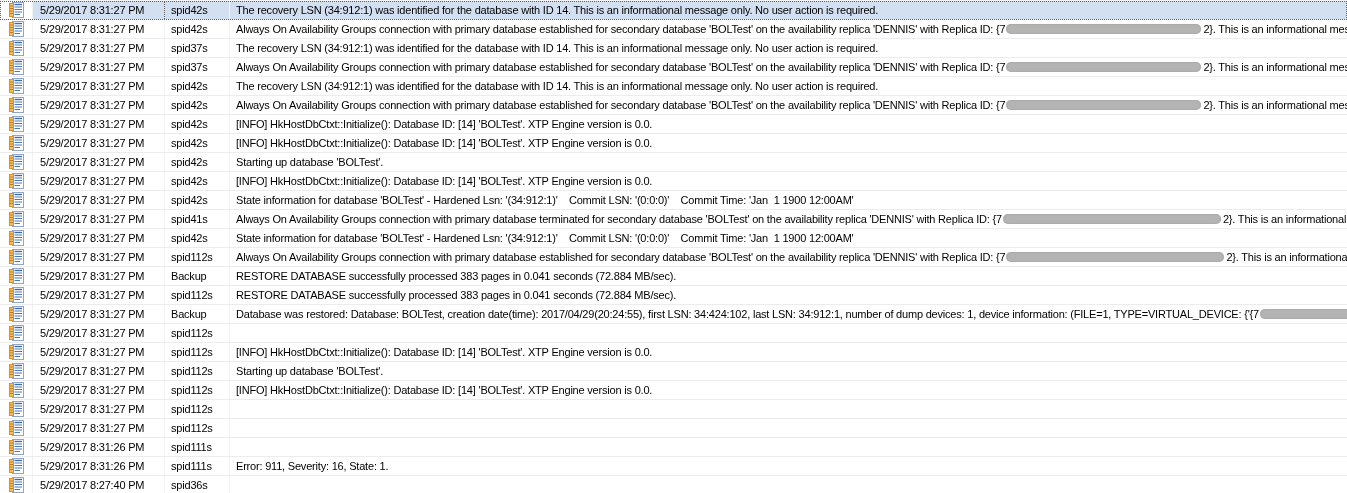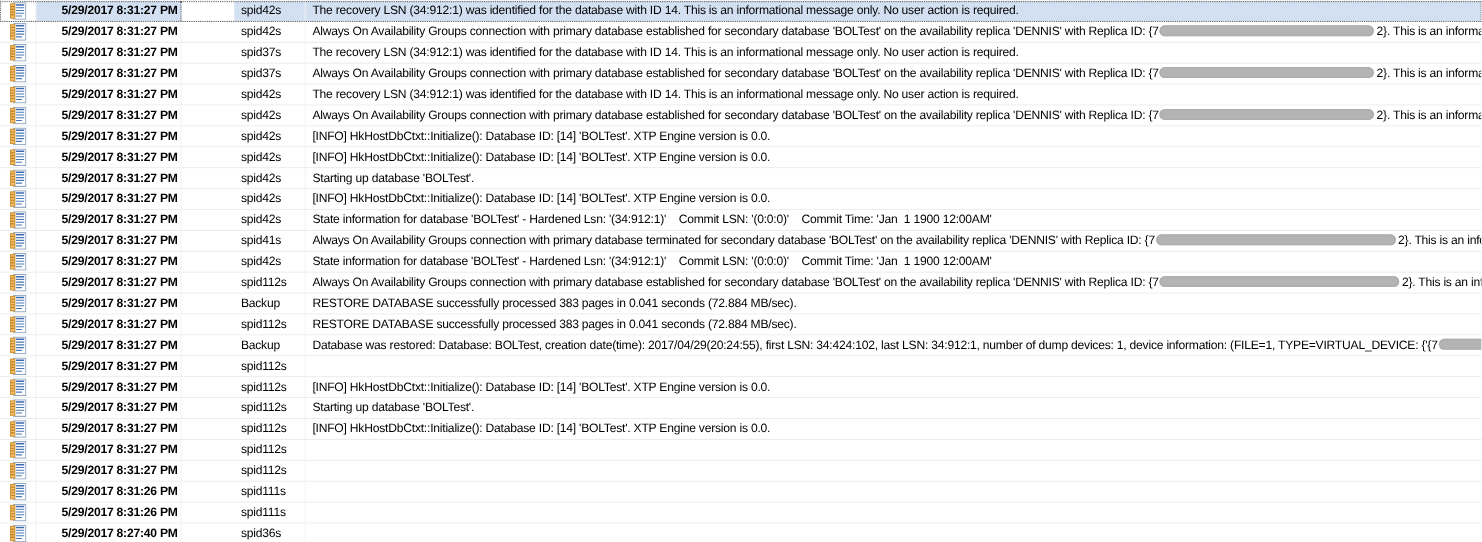--- a/index.html
+++ b/index.html
@@ -4,22 +4,22 @@
 <style>
   html,body{margin:0;padding:0;background:#fff;}
   .viewer{
     width:1347px;height:493px;overflow:hidden;background:#ffffff;
     font-family:"Liberation Sans",sans-serif;font-size:11px;color:#000;
     letter-spacing:-0.2px;position:relative;border-top:1px solid #f5f5f5;
   }
   .row{display:flex;height:19px;box-sizing:border-box;border-bottom:1px solid #ececec;background:#fff;}
   .c{box-sizing:border-box;line-height:18px;white-space:pre;overflow:hidden;flex:0 0 auto;}
   .c-icon{width:33px;display:flex;align-items:center;justify-content:center;border-right:1px solid #f3f3f3;}
-  .c-time{width:132px;padding-left:23px;border-right:1px solid #f3f3f3;font-weight:bold;}
-  .c-src{width:65px;padding-left:6px;border-right:1px solid #f3f3f3;margin-left:48px;}
+  .c-time{width:132px;padding-left:7px;border-right:1px solid #f3f3f3;}
+  .c-src{width:65px;padding-left:6px;border-right:1px solid #f3f3f3;}
   .c-msg{flex:1 1 auto;min-width:0;padding-left:6px;}
   .sel{outline:1px dotted #606060;outline-offset:-1px;}
   .sel .c-time,.sel .c-src,.sel .c-msg{background:#d2e0f2;}
   .sel .c-time{border-right:1px dotted #606060;}
   .redact{
     display:inline-block;height:10px;border-radius:5px;background:#b4b4b4;
     vertical-align:middle;margin:0 2px 2px 1px;box-shadow:inset 0 0 2px #9a9a9a;
   }
   svg{display:block;}
 </style>
@@ -464,20 +464,21 @@
           <line x1="5.5" y1="10" x2="13" y2="10" stroke="#4a7ab5"></line>
           <line x1="5.5" y1="12.5" x2="11" y2="12.5" stroke="#4a7ab5"></line>
           <rect x="0.5" y="1.5" width="4" height="13" fill="#f3c069" stroke="#cf9436"></rect>
           <line x1="1" y1="4" x2="4" y2="4" stroke="#b87d26"></line>
           <line x1="1" y1="6.5" x2="4" y2="6.5" stroke="#b87d26"></line>
           <line x1="1" y1="9" x2="4" y2="9" stroke="#b87d26"></line>
           <line x1="1" y1="11.5" x2="4" y2="11.5" stroke="#b87d26"></line>
         </svg></div>
       <div class="c c-time">5/29/2017 8:31:26 PM</div>
       <div class="c c-src">spid111s</div>
+      <div class="c c-msg"><span>Error: 911, Severity: 16, State: 1.</span></div>
     </div>
     <div class="row">
       <div class="c c-icon"><svg width="15" height="16" viewBox="0 0 15 16">
           <rect x="3.5" y="0.5" width="11" height="15" fill="#ffffff" stroke="#8fa5c2"></rect>
           <line x1="5.5" y1="2.5" x2="13" y2="2.5" stroke="#3a6ab0" stroke-width="1.4"></line>
           <line x1="5.5" y1="5" x2="13" y2="5" stroke="#4a7ab5"></line>
           <line x1="5.5" y1="7.5" x2="13" y2="7.5" stroke="#4a7ab5"></line>
           <line x1="5.5" y1="10" x2="13" y2="10" stroke="#4a7ab5"></line>
           <line x1="5.5" y1="12.5" x2="11" y2="12.5" stroke="#4a7ab5"></line>
           <rect x="0.5" y="1.5" width="4" height="13" fill="#f3c069" stroke="#cf9436"></rect>

